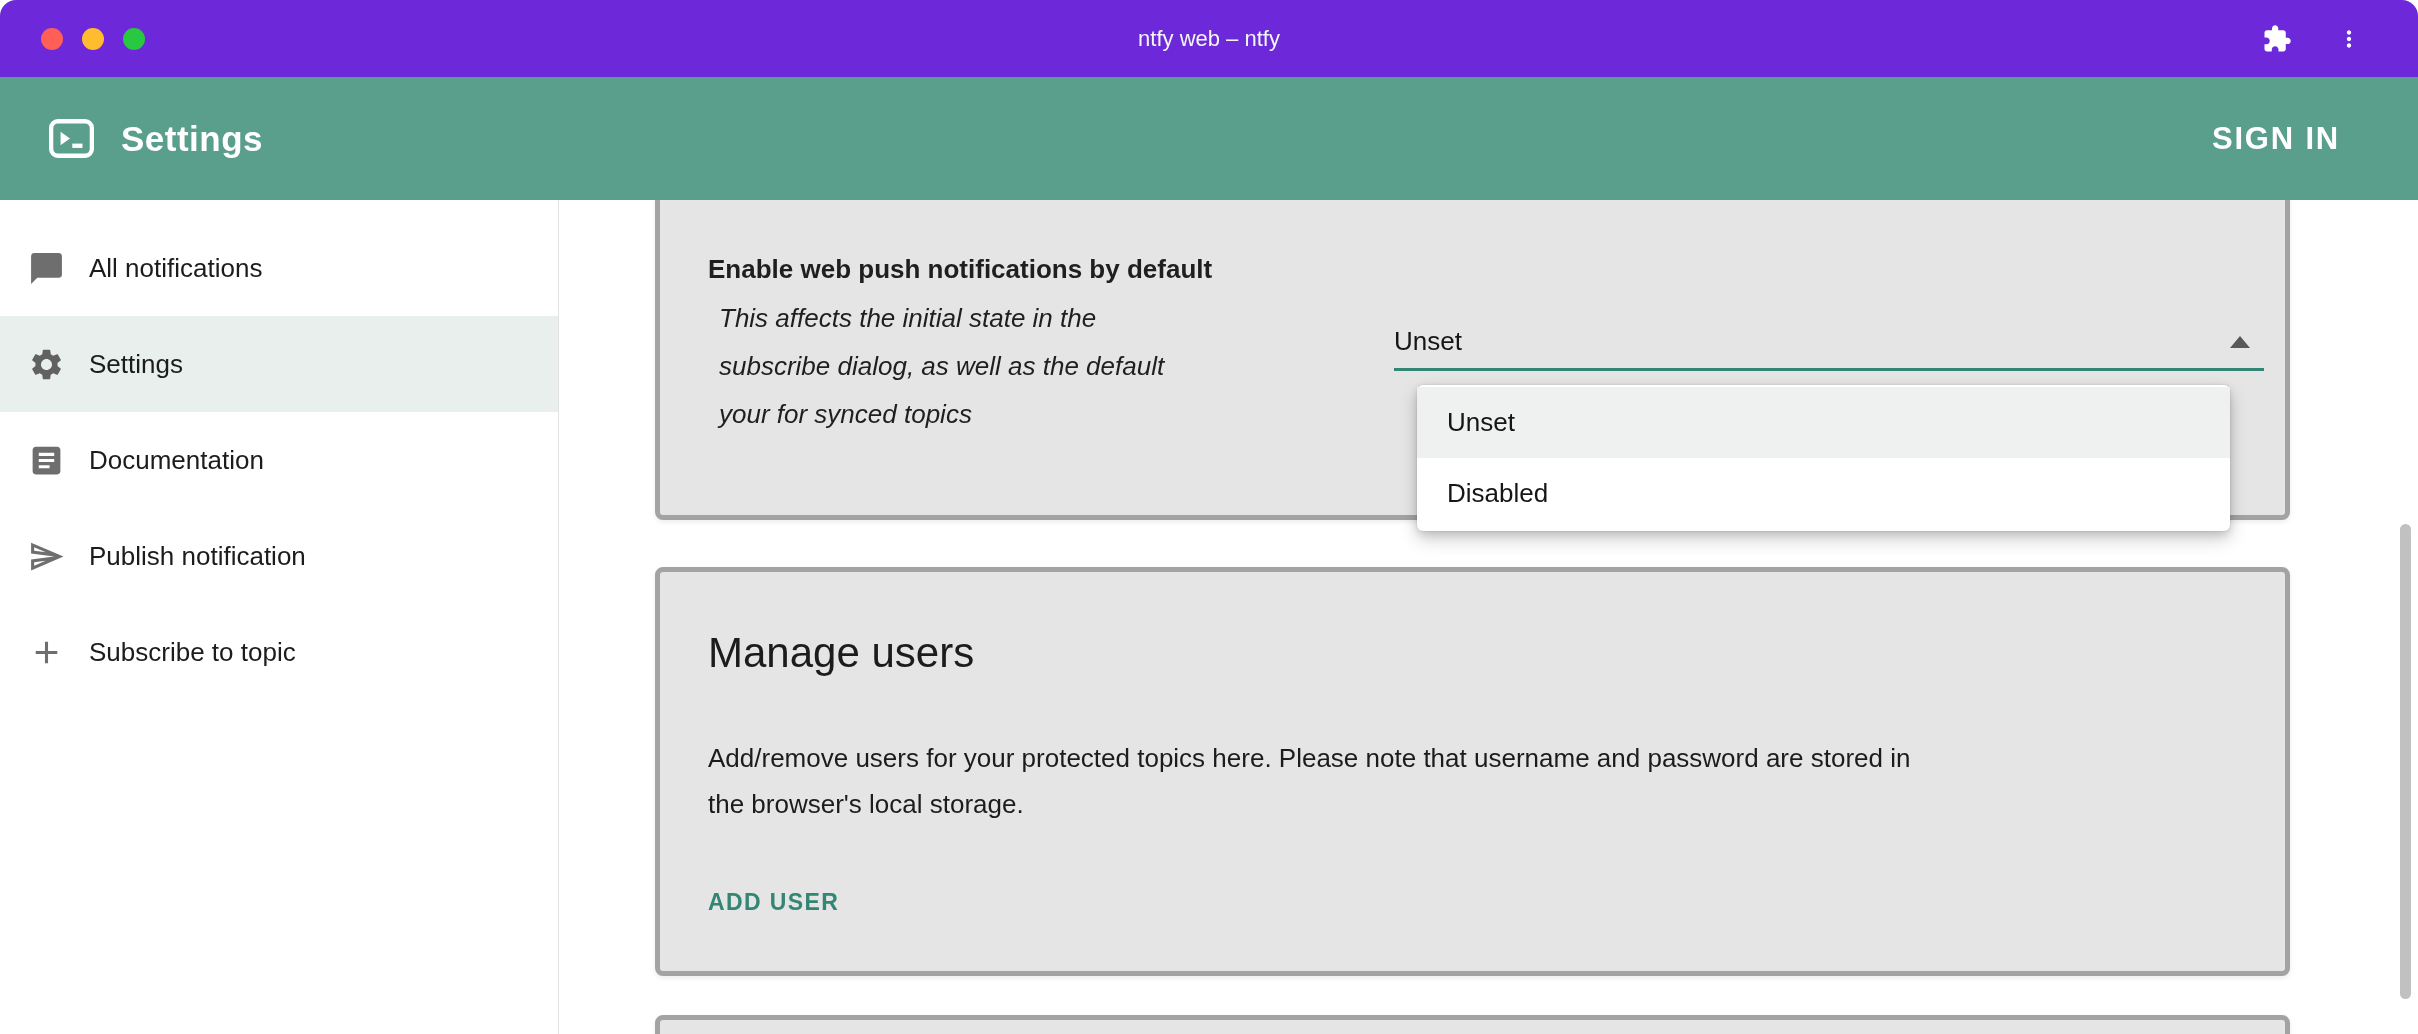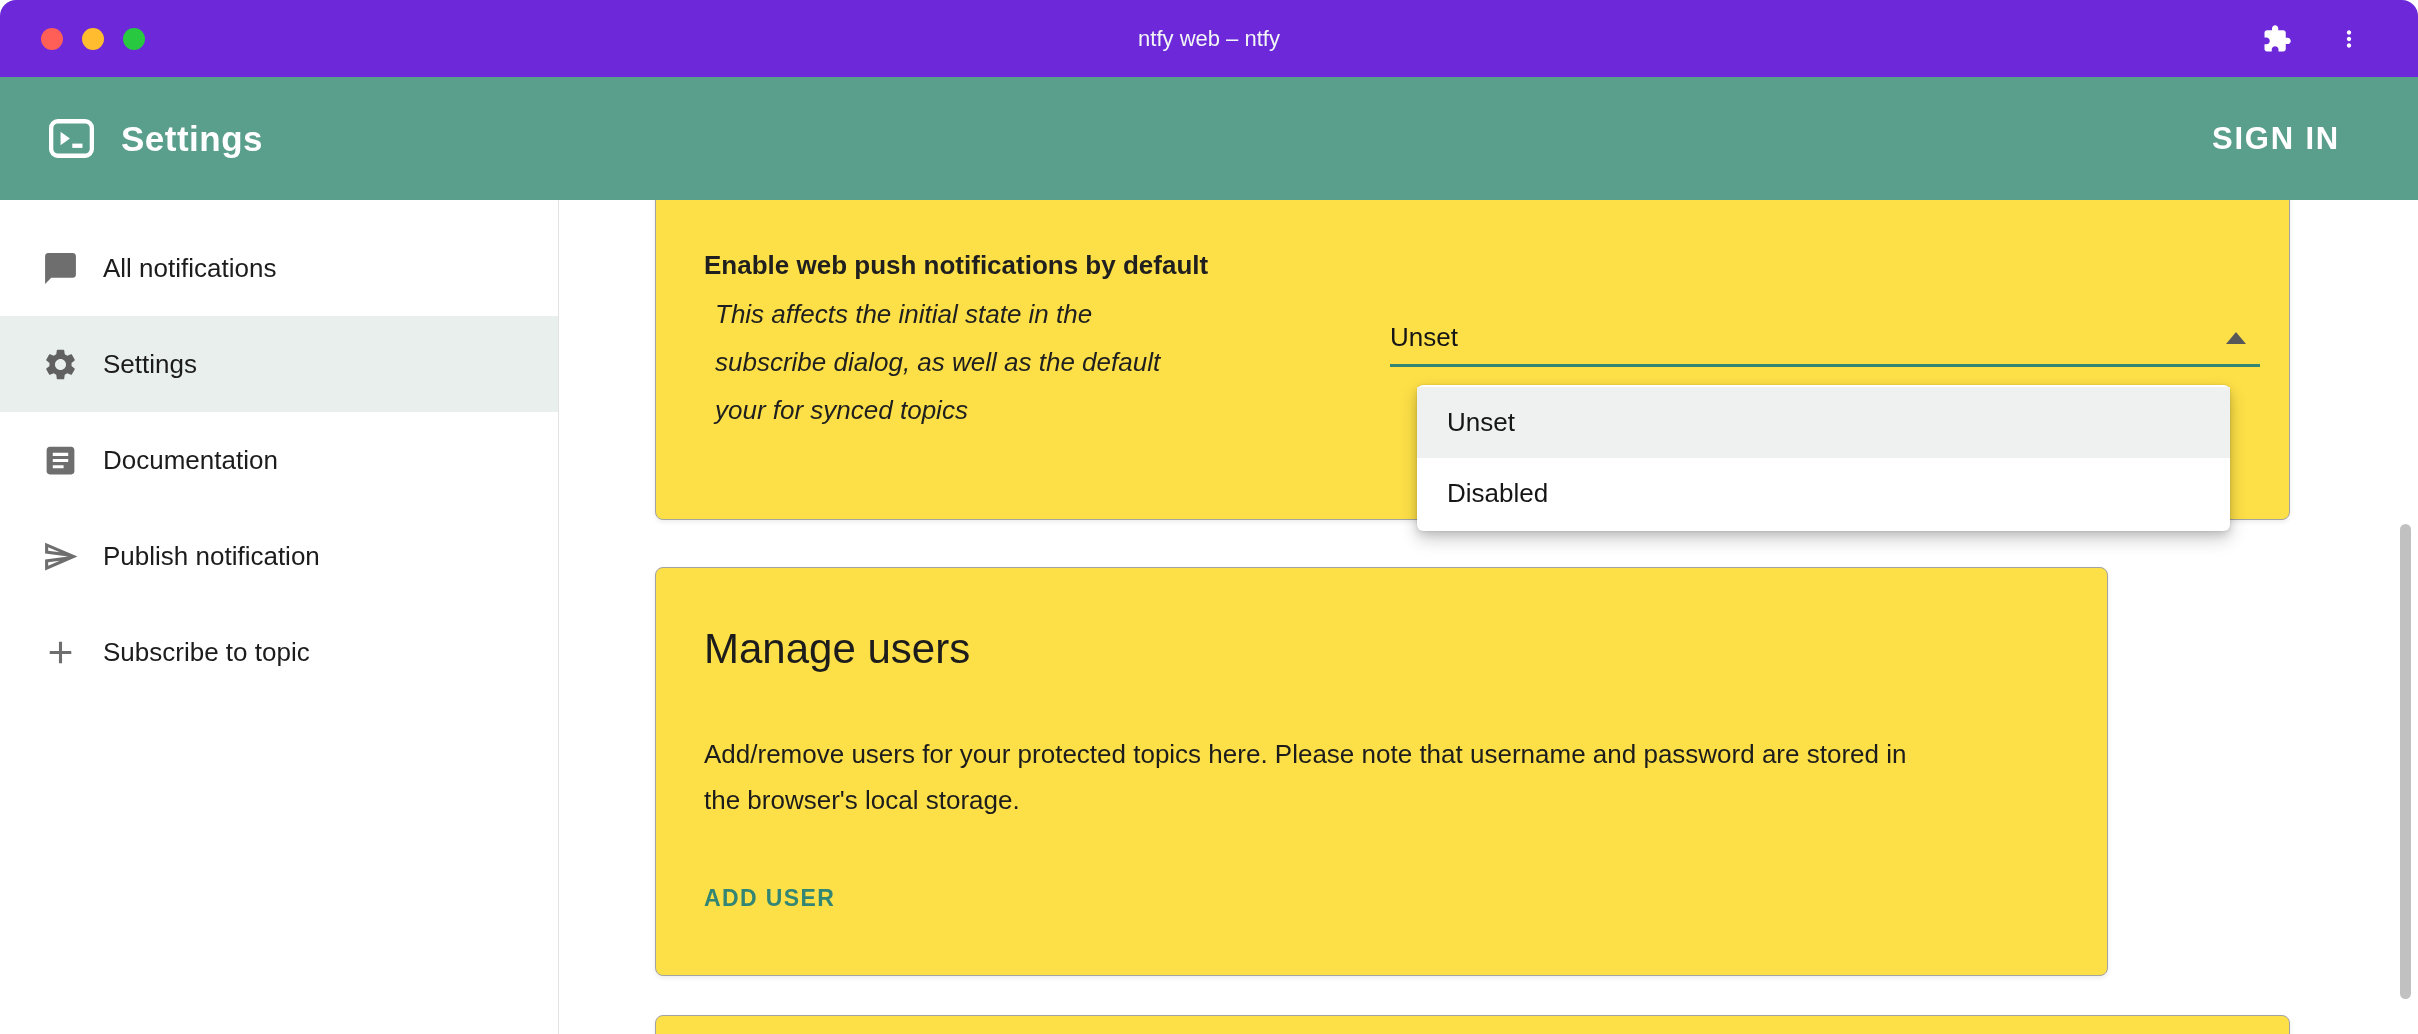--- a/index.html
+++ b/index.html
@@ -22,31 +22,31 @@
   
   .appbar { height: 123px; background: #5a9e8c; display: flex; align-items: center; padding: 0 40px 0 48px; }
   .logo { width: 47px; height: 47px; display: inline-block; }
   .appbar-title { color: #ffffff; font-size: 35px; font-weight: 700; margin-left: 26px; letter-spacing: 0.5px; }
   .signin-btn { margin-left: auto; margin-right: 38px; background: none; border: none; color: #ffffff;
     font-family: inherit; font-size: 31px; font-weight: 700; letter-spacing: 1.8px; cursor: pointer; }
 
   
   .app-body { display: flex; height: 834px; }
   .sidebar { width: 559px; border-right: 1px solid #e2e2e2; padding-top: 20px; background: #ffffff; flex-shrink: 0; }
-  .side-item { height: 96px; display: flex; align-items: center; padding-left: 42px; cursor: pointer; }
+  .side-item { height: 96px; display: flex; align-items: center; padding-left: 28px; cursor: pointer; }
   .side-item.selected { background: #e9efec; }
   .side-item .icon { width: 37px; height: 37px; flex-shrink: 0; }
   .side-item .label { margin-left: 24px; font-size: 26px; color: #1c1c1c; }
 
   .content { flex: 1; position: relative; background: #ffffff; overflow: hidden; }
 
-  .card { position: absolute; background: #fde047; border: 1px solid #a3a3a3; border-radius: 8px;
+  .card { position: absolute; background: #e5e5e5; border: 5px solid #a3a3a3; border-radius: 8px;
     box-shadow: 0 2px 5px rgba(0,0,0,0.08); }
   .card-webpush { left: 96px; top: -40px; width: 1635px; height: 360px; }
-  .card-users { left: 96px; top: 367px; width: 1453px; height: 409px; padding: 56px 48px 0 48px; }
+  .card-users { left: 96px; top: 367px; width: 1635px; height: 409px; padding: 56px 48px 0 48px; }
   .card-partial { left: 96px; top: 815px; width: 1635px; height: 100px; }
 
   
   .row-title { position: absolute; left: 48px; top: 89px; font-size: 26px; font-weight: 700; }
   .row-desc { position: absolute; left: 48px; top: 129px; font-size: 26px; font-style: italic; line-height: 48px; margin-left: 11px; }
   .row-desc .line { display: block; white-space: nowrap; }
 
   .push-select { position: absolute; left: 734px; top: 150px; width: 870px; height: 56px;
     border-bottom: 3px solid #338574; cursor: pointer; }
   .push-select .value { font-size: 26px; line-height: 53px; color: #161616; }

